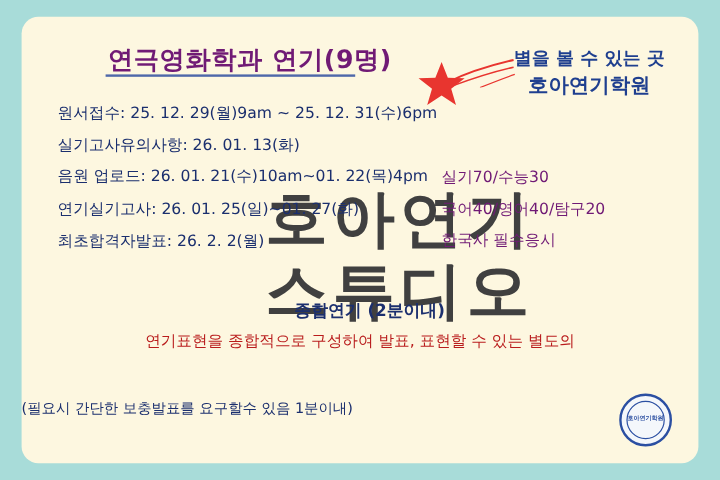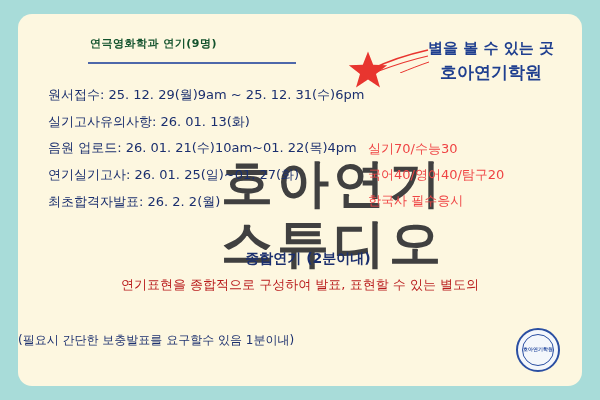--- a/index.html
+++ b/index.html
@@ -42,22 +42,22 @@
     font-weight: bold;
     letter-spacing: 4px;
     line-height: 1.15;
     user-select: none;
     pointer-events: none;
   }
   .title {
     position: absolute;
     left: 72px;
     top: 22px;
-    font-size: 11px;
-    color: #14532d;
+    font-size: 21px;
+    color: #701a75;
     font-weight: bold;
     letter-spacing: 0.5px;
   }
   .title-underline {
     position: absolute;
     left: 70px;
     top: 48px;
     width: 208px;
     height: 2px;
     background: #2f4fa0;
@@ -96,21 +96,21 @@
     color: #1b2f6e;
     font-size: 13px;
     line-height: 2.05;
     white-space: nowrap;
   }
   .info div { }
   .scores {
     position: absolute;
     left: 350px;
     top: 122px;
-    color: #ef4444;
+    color: #701a75;
     font-size: 13px;
     line-height: 2.0;
     white-space: nowrap;
   }
   .section-title {
     position: absolute;
     left: 16px;
     right: 0;
     top: 236px;
     text-align: center;

